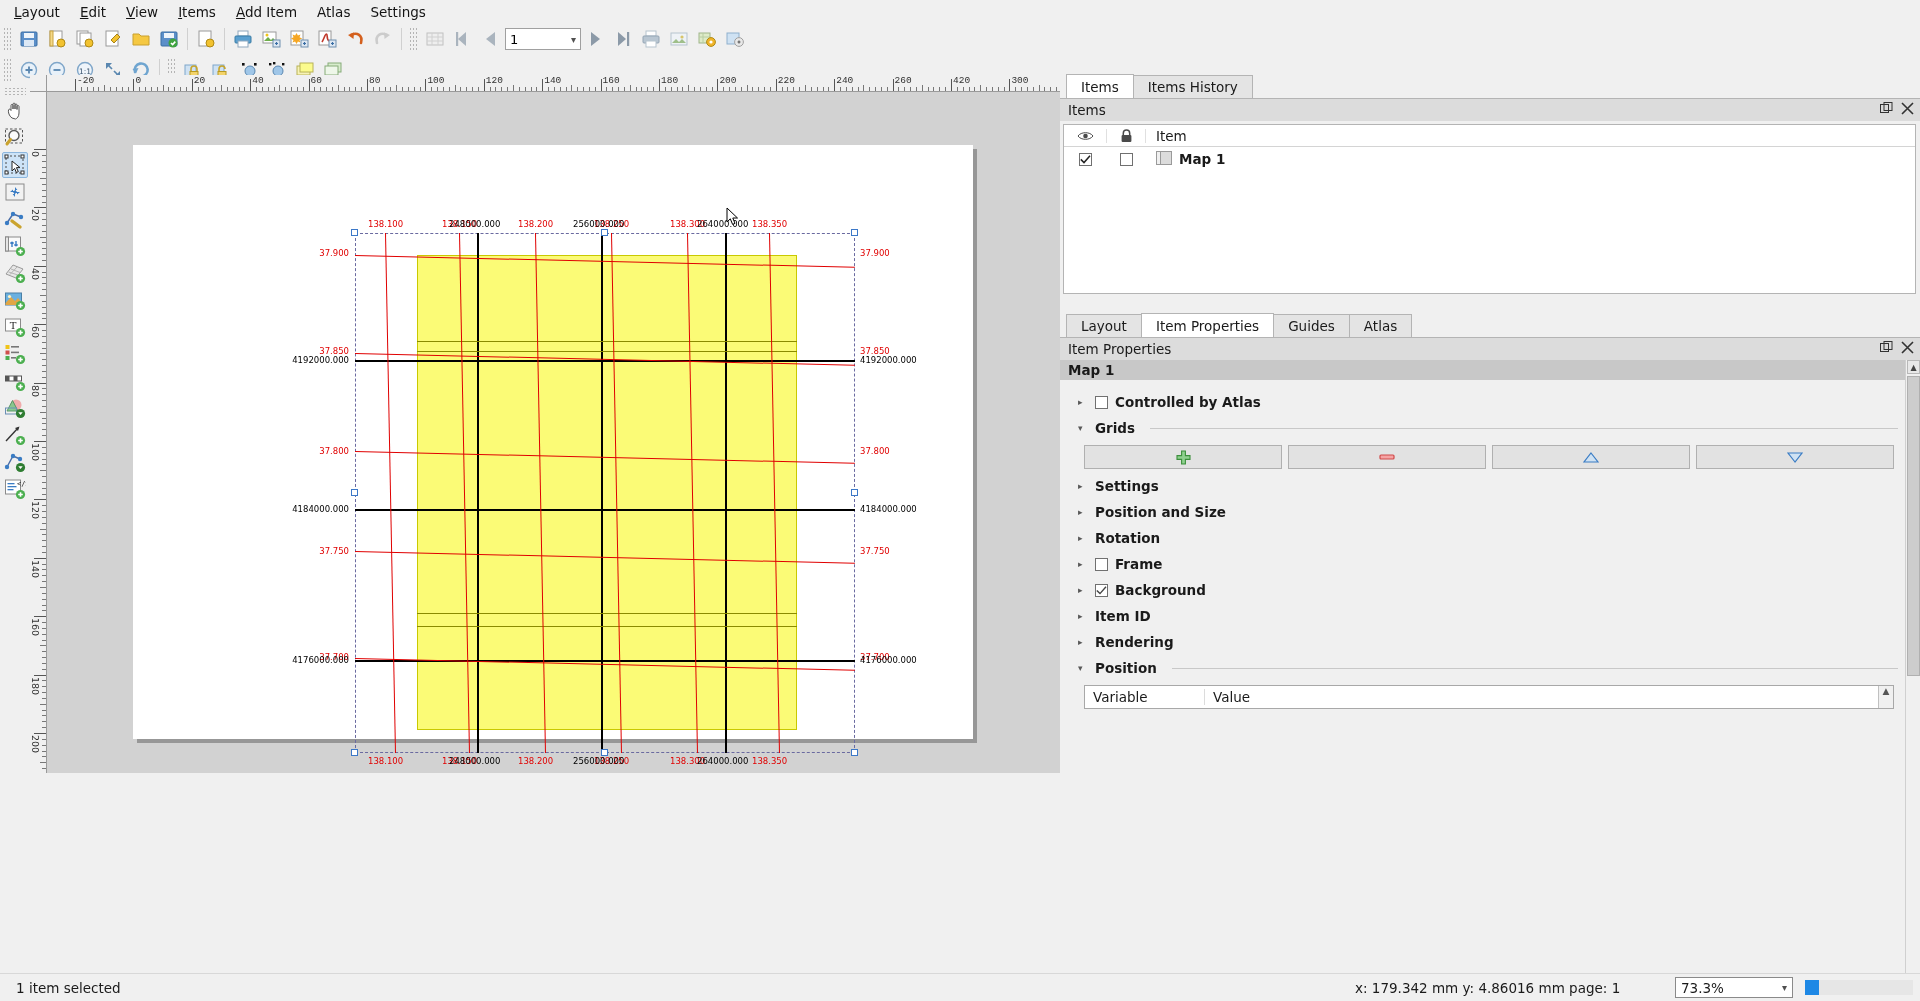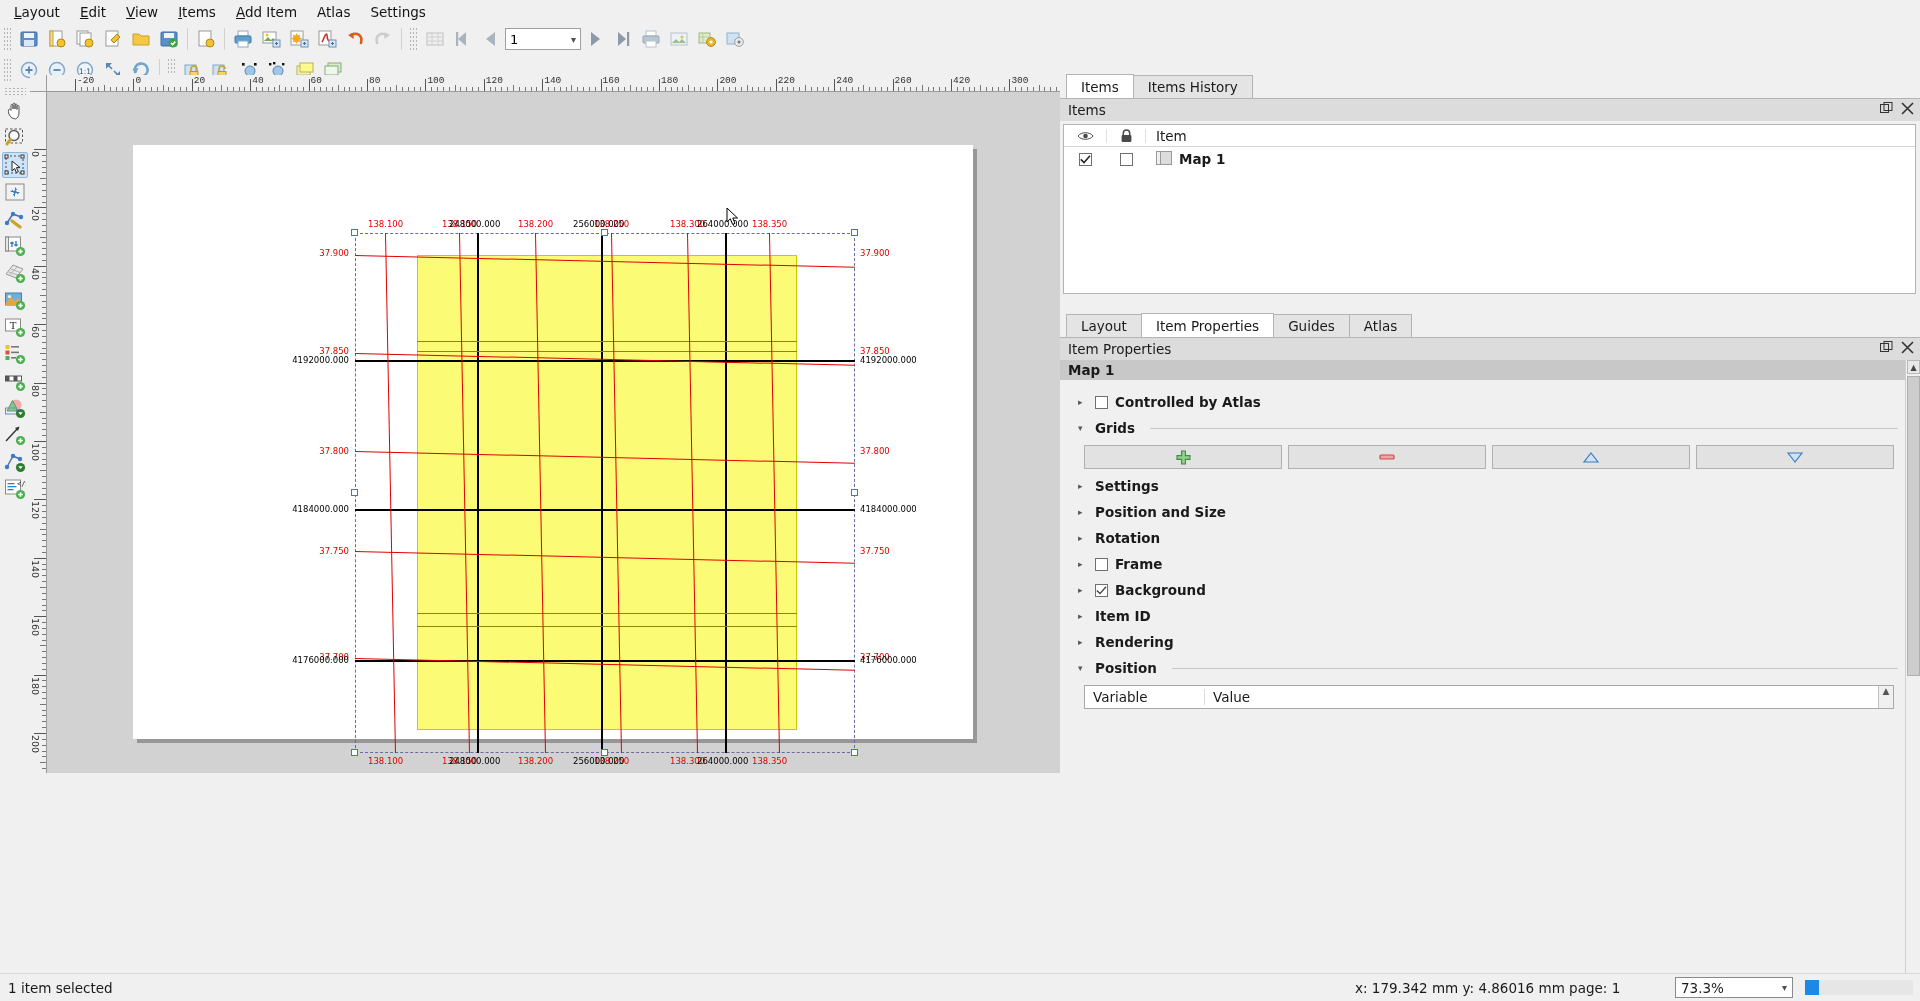--- a/index.html
+++ b/index.html
@@ -210,21 +210,21 @@
   .psb-thumb { position: absolute; left: 1px; width: 13px; background: #cdcdcd; border: 1px solid #b0b0b0; }
   .psb-arrow { position: absolute; left: 1px; width: 13px; height: 14px; background: #e8e8e8;
                border: 1px solid #b8b8b8; display:flex; align-items:center; justify-content:center; }
 
   
   .statusbar {
     position: absolute; left: 0; top: 973px; width: 1920px; height: 28px;
     background: #f0f0f0; border-top: 1px solid #d8d8d8;
     display: flex; align-items: center;
   }
-  .sb-text { font-size: 13.5px; padding-left: 8px; }
+  .sb-text { font-size: 13.5px; padding-left: 16px; }
   .sb-coords { position: absolute; left: 1355px; font-size: 13.5px; }
   .sb-zoom {
     position: absolute; left: 1675px; width: 118px; height: 21px; background: #fff;
     border: 1px solid #8a8a8a; display: flex; align-items: center;
     justify-content: space-between; padding: 0 5px; font-size: 13.5px;
   }
   .sb-slider { position: absolute; left: 1805px; width: 108px; height: 15px; background: #e6e6e6; }
   .sb-slider .thumb { position: absolute; left: 0px; top: 0; width: 14px; height: 15px; background: #1e88e5; }
 </style>
 </head>

